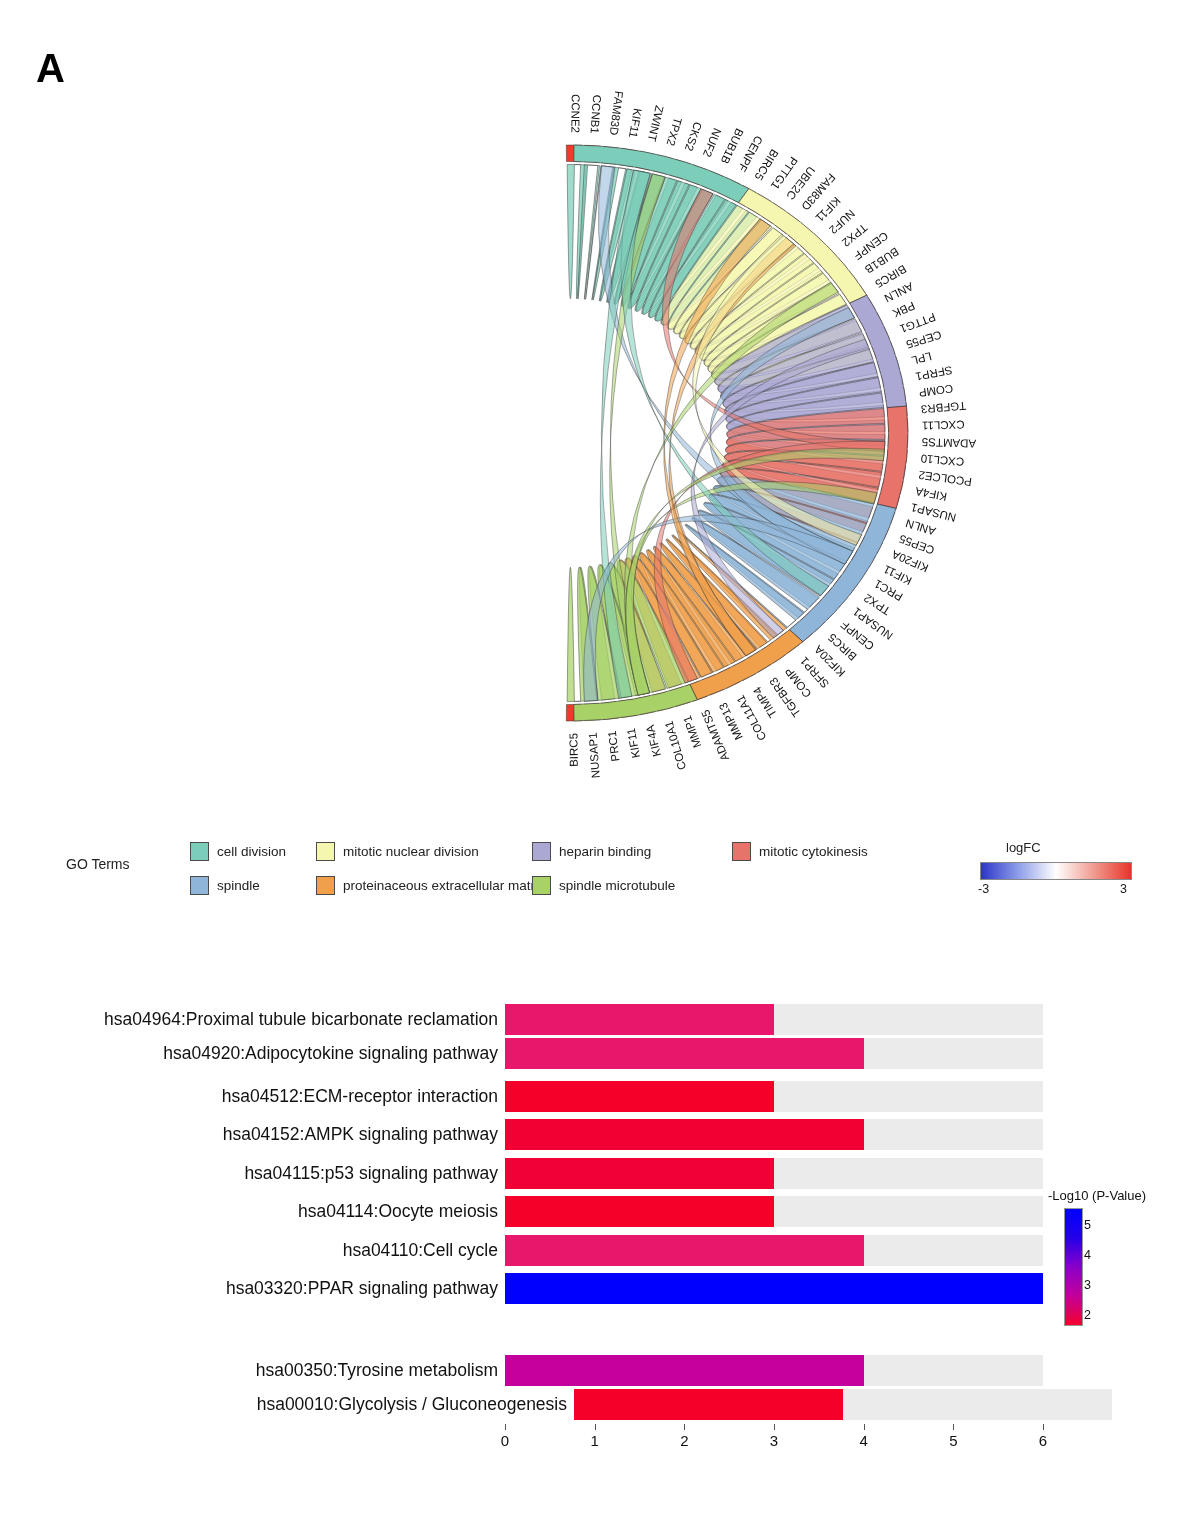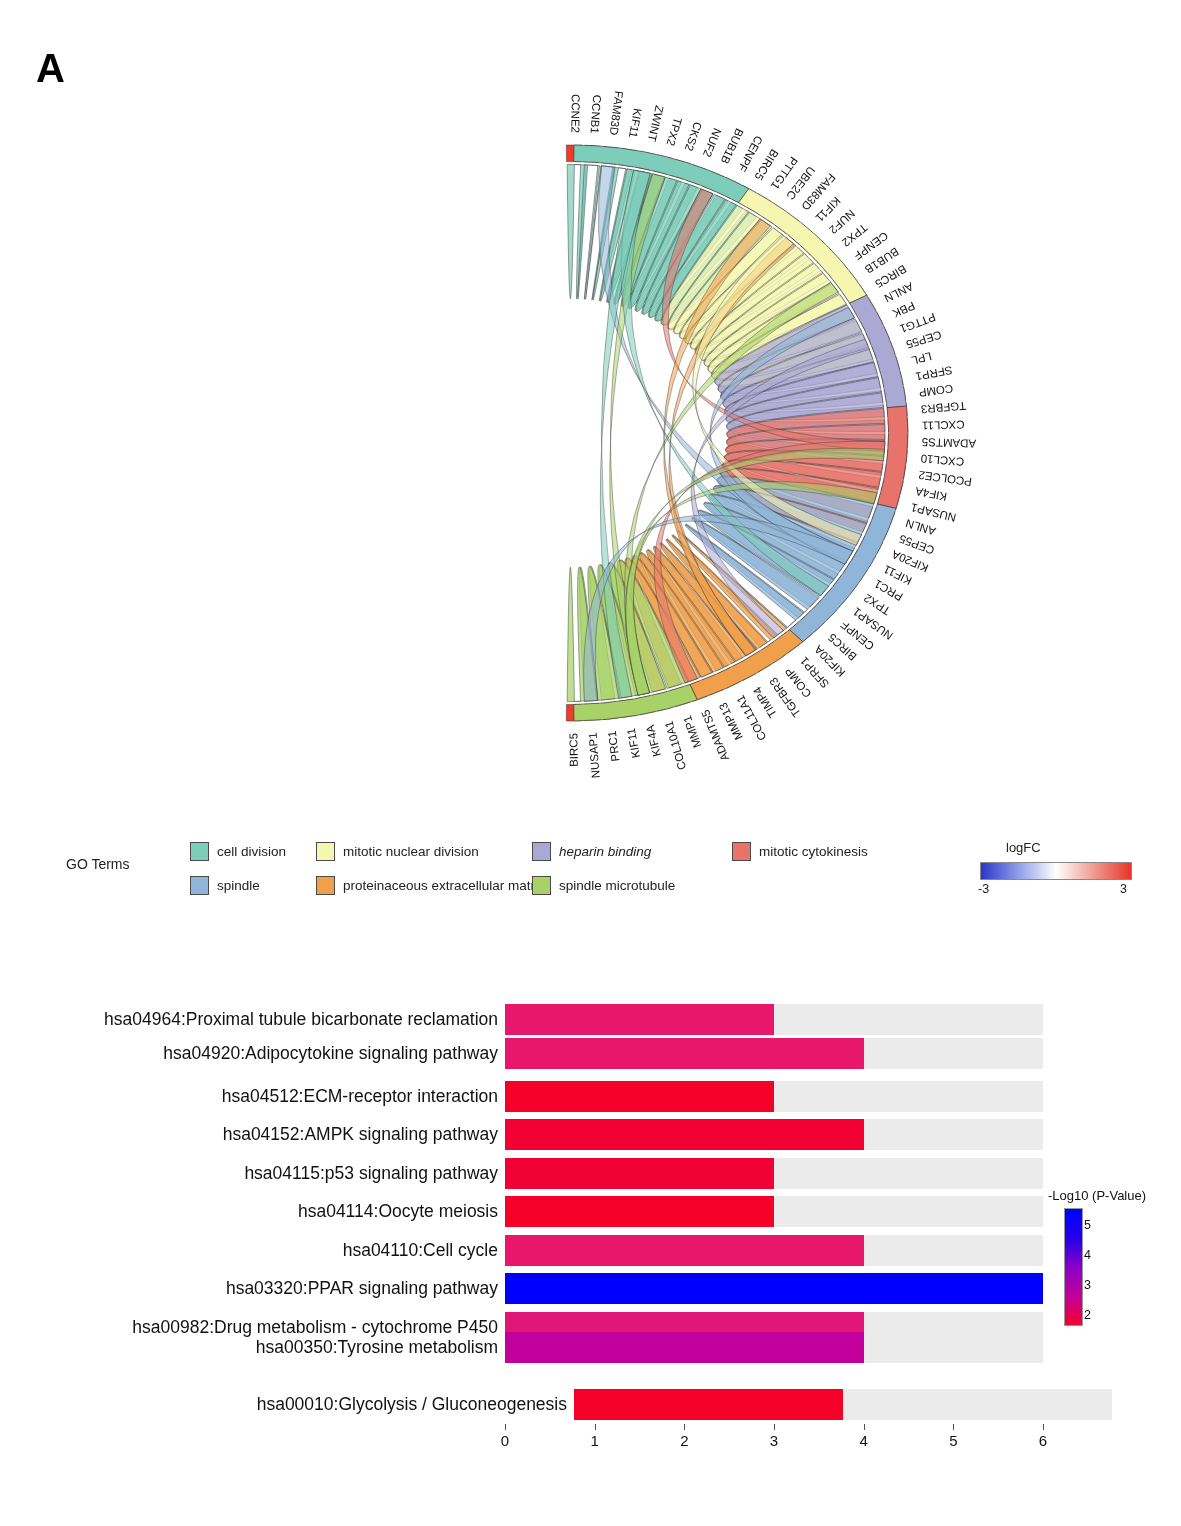--- a/index.html
+++ b/index.html
@@ -258,21 +258,21 @@
     <div class="legend-title">GO Terms</div>
 
     <div class="legend-item" style="left:130px;top:10px;">
       <span class="legend-swatch" id="sw0" style="background: rgb(124, 205, 185);"></span>
       <span>cell division</span>
     </div>
     <div class="legend-item" style="left:256px;top:10px;">
       <span class="legend-swatch" id="sw1" style="background: rgb(245, 246, 176);"></span>
       <span>mitotic nuclear division</span>
     </div>
-    <div class="legend-item" style="left:472px;top:10px;font-style:italic;">
+    <div class="legend-item" style="left:472px;top:10px;">
       <span class="legend-swatch" id="sw2" style="background: rgb(171, 168, 212);"></span>
       <span>heparin binding</span>
     </div>
     <div class="legend-item" style="left:672px;top:10px;">
       <span class="legend-swatch" id="sw3" style="background: rgb(232, 115, 106);"></span>
       <span>mitotic cytokinesis</span>
     </div>
 
     <div class="legend-item" style="left:130px;top:44px;">
       <span class="legend-swatch" id="sw4" style="background: rgb(143, 182, 216);"></span>
@@ -338,27 +338,21 @@
         <div class="bar-track">
           <div class="bar-fill" style="width: 66.6667%; background: rgb(232, 23, 108);"></div>
         </div>
       </div>
       <div class="bar-row" style="top: 269.5px;">
         <div class="bar-label">hsa03320:PPAR signaling pathway</div>
         <div class="bar-track">
           <div class="bar-fill" style="width: 100%; background: rgb(0, 0, 255);"></div>
         </div>
       </div>
-      <div class="bar-row" style="top: 308px;">
-        <div class="bar-label">hsa00982:Drug metabolism - cytochrome P450</div>
-        <div class="bar-track">
-          <div class="bar-fill" style="width: 66.6667%; background: rgb(224, 22, 120);"></div>
-        </div>
-      </div>
-      <div class="bar-row" style="top: 328px;">
+      <div class="bar-row" style="top: 351px;">
         <div class="bar-label">hsa00350:Tyrosine metabolism</div>
         <div class="bar-track">
           <div class="bar-fill" style="width: 66.6667%; background: rgb(195, 0, 155);"></div>
         </div>
       </div>
       <div class="bar-row" style="top: 385px; justify-content: center;">
         <div class="bar-label">hsa00010:Glycolysis / Gluconeogenesis</div>
         <div class="bar-track">
           <div class="bar-fill" style="width: 50%; background: rgb(245, 0, 40);"></div>
         </div>

